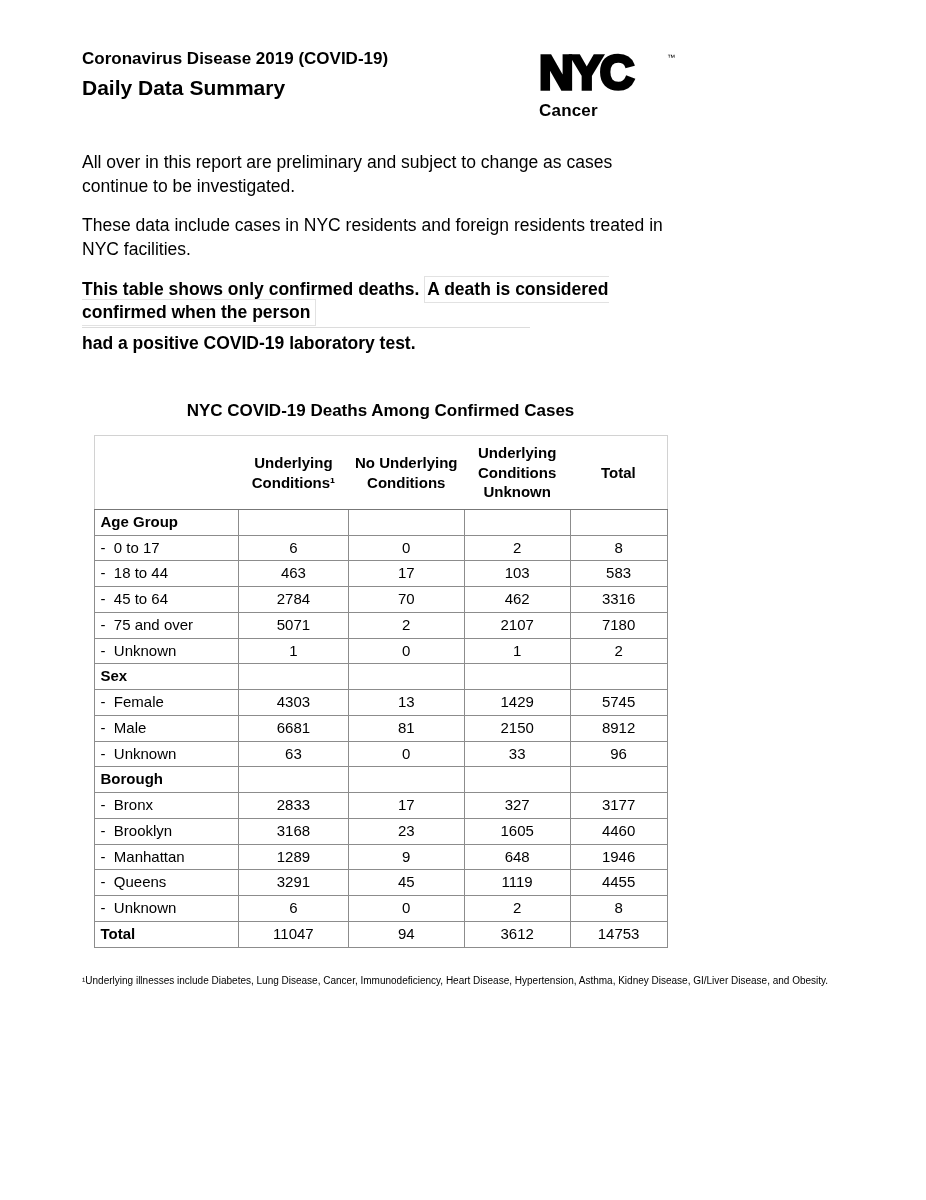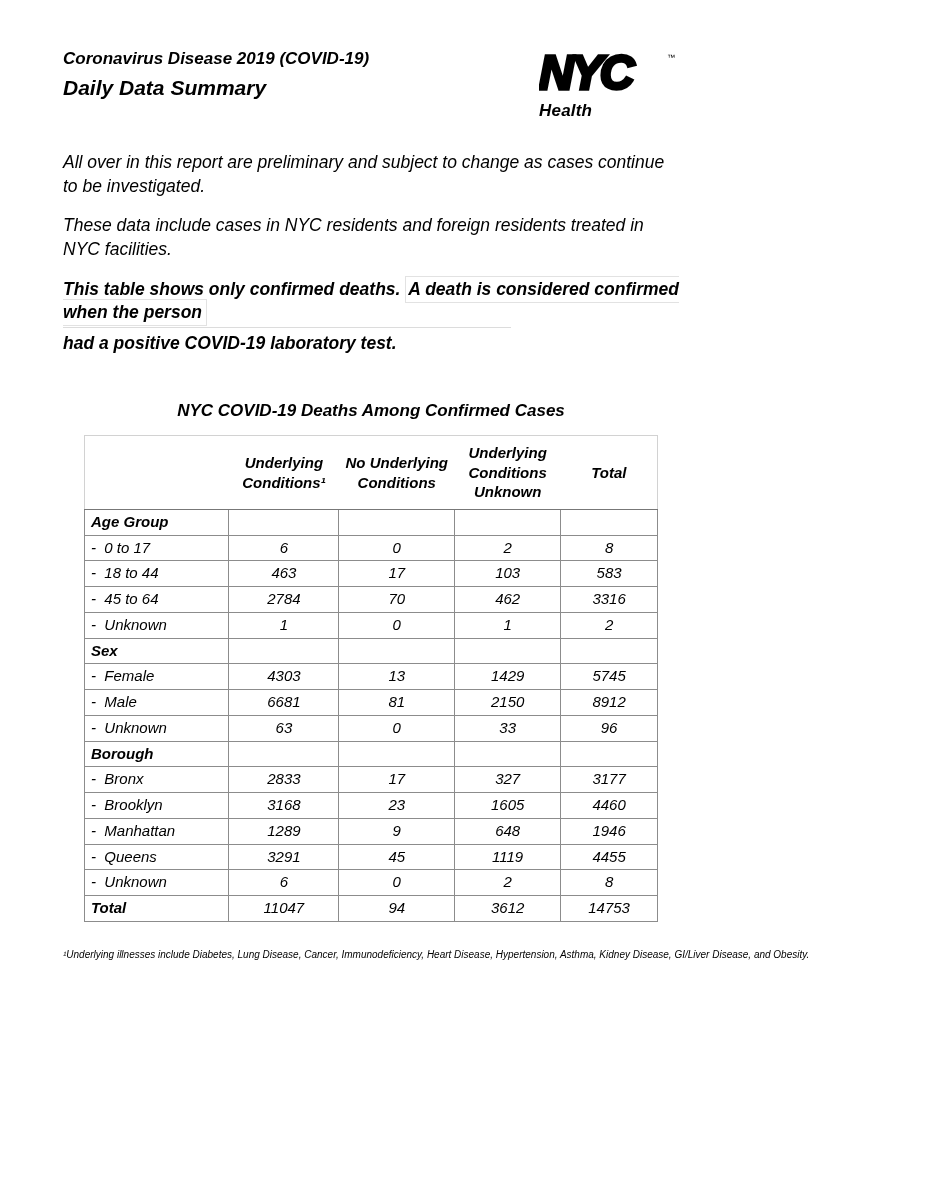--- a/index.html
+++ b/index.html
@@ -4,21 +4,21 @@
 <style>
   * { box-sizing: border-box; }
   html, body { margin: 0; padding: 0; }
   body {
     width: 926px; height: 1200px;
     background: #ffffff;
     color: #000;
     font-family: "Liberation Sans", sans-serif;
     overflow: hidden;
   }
-  .page { padding: 48px 53px 0 63px; position: relative; width: 732px; font-style: italic; }
+  .page { padding: 48px 53px 0 82px; position: relative; width: 732px; }
 
   
   .doc-header { display: flex; justify-content: space-between; align-items: flex-start; }
   .doc-subtitle { font-size: 17px; font-weight: bold; line-height: 1.35; }
   .doc-title { font-size: 21px; font-weight: bold; margin: 4px 0 0 0; line-height: 1.2; }
   .logo-block { width: 140px; margin-top: 2px; }
   .logo-health { font-size: 17px; font-weight: bold; letter-spacing: 0.2px; margin-top: 1px; }
 
   
   .intro { margin-top: 30px; }
@@ -63,21 +63,21 @@
   <div class="doc-header">
     <div>
       <div class="doc-subtitle">Coronavirus Disease 2019 (COVID-19)</div>
       <h1 class="doc-title">Daily Data Summary</h1>
     </div>
     <div class="logo-block">
       <svg width="140" height="46" viewBox="0 0 140 46">
         <text x="0" y="39" font-family="Liberation Sans, sans-serif" font-size="48" font-weight="bold" letter-spacing="-3" fill="#000" stroke="#000" stroke-width="3.4">NYC</text>
         <text x="128" y="10" font-family="Liberation Sans, sans-serif" font-size="8" fill="#000">™</text>
       </svg>
-      <div class="logo-health">Health</div>
+      <div class="logo-health">Cancer</div>
     </div>
   </div>
 
   <div class="intro">
     <p>All over in this report are preliminary and subject to change as cases continue to be investigated.</p>
     <p>These data include cases in NYC residents and foreign residents treated in NYC facilities.</p>
     <p class="confirmed-note"><span>This table shows only confirmed deaths. </span><span class="boxed-span">A death is considered confirmed when the person</span><br><span class="line2-span">had a positive COVID-19 laboratory test.</span></p>
   </div>
 
   <h2 class="table-title">NYC COVID-19 Deaths Among Confirmed Cases</h2>
@@ -122,20 +122,27 @@
           <td>583</td>
         </tr>
         <tr>
           <td class="label">-&nbsp; 45 to 64</td>
           <td>2784</td>
           <td>70</td>
           <td>462</td>
           <td>3316</td>
         </tr>
         <tr>
+          <td class="label">-&nbsp; 75 and over</td>
+          <td>5071</td>
+          <td>2</td>
+          <td>2107</td>
+          <td>7180</td>
+        </tr>
+        <tr>
           <td class="label">-&nbsp; Unknown</td>
           <td>1</td>
           <td>0</td>
           <td>1</td>
           <td>2</td>
         </tr>
         <tr>
           <td class="label section-label">Sex</td>
           <td></td>
           <td></td>

